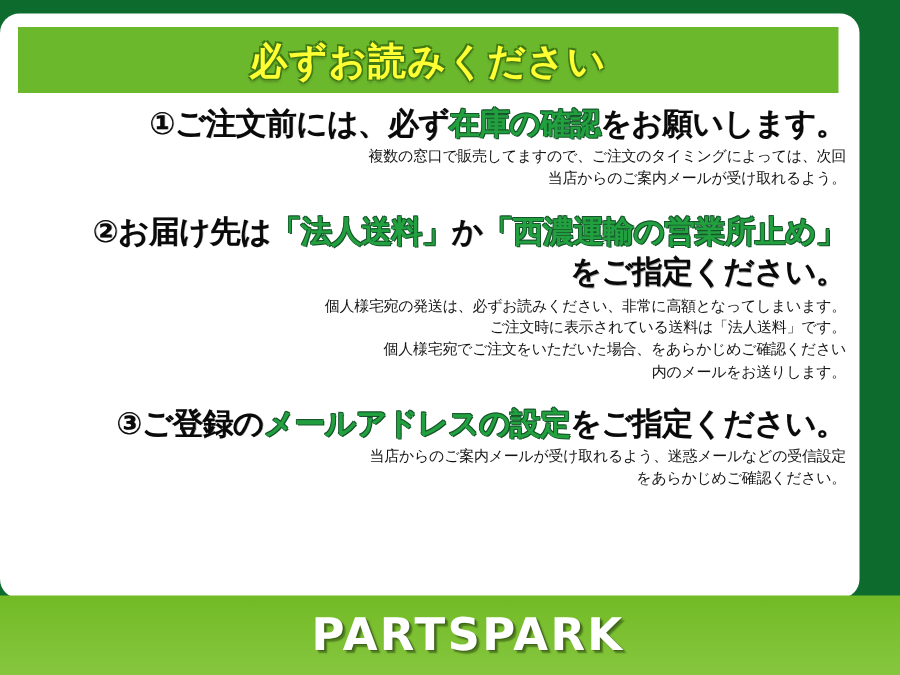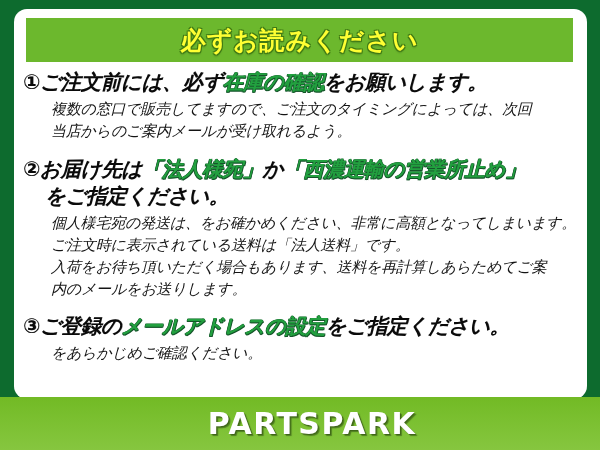--- a/index.html
+++ b/index.html
@@ -19,28 +19,29 @@
     position: relative;
     width: 600px;
     height: 450px;
     background: #0d6b2e;
     box-sizing: border-box;
   }
 
   
   #notice-card {
     position: absolute;
-    left: 14px;
+    left: 0;
     top: 9px;
     width: 573px;
     height: 390px;
     background: #ffffff;
     border-radius: 13px;
     box-sizing: border-box;
     overflow: hidden;
+    text-align: right;
   }
 
   
   #banner {
     position: absolute;
     left: 12px;
     top: 9px;
     width: 547px;
     height: 44px;
     background: #6cb82d;
@@ -63,21 +64,20 @@
   }
 
   
   #items {
     position: absolute;
     left: 0;
     top: 58px;
     width: 573px;
     padding: 0 9px;
     box-sizing: border-box;
-    font-style: italic;
   }
 
   .notice-item { margin-bottom: 2px; }
 
   .item-heading {
     font-size: 20.5px;
     font-weight: bold;
     color: #0a0a0a;
     line-height: 1.32;
     letter-spacing: -0.4px;
@@ -90,21 +90,21 @@
       0.7px 0.7px 0 #15542a,
       -0.5px 0.5px 0 #15542a,
       0.5px -0.5px 0 #15542a,
       -0.5px -0.5px 0 #15542a;
   }
   .heading-line2 {
     padding-left: 22px;
   }
 
   .item-sub {
-    font-size: 15px;
+    font-size: 10px;
     color: #141414;
     line-height: 1.47;
     letter-spacing: -0.2px;
     padding-left: 28px;
     margin-top: 2px;
     white-space: nowrap;
   }
   .item-sub div { white-space: nowrap; }
 
   
@@ -149,32 +149,33 @@
 
     <div id="items">
         <div class="notice-item" id="item-1">
           <div class="item-heading"><span>①</span><span>ご注文前には、必ず</span><span class="hl">在庫の確認</span><span>をお願いします。</span></div>
           <div class="item-sub">
             <div>複数の窓口で販売してますので、ご注文のタイミングによっては、次回</div>
             <div>当店からのご案内メールが受け取れるよう。</div>
           </div>
         </div>
         <div class="notice-item" id="item-2">
-          <div class="item-heading"><span>②</span><span>お届け先は</span><span class="hl">「法人様宛」</span><span>か</span><span class="hl">「西濃運輸の営業所止め」</span></div>
+          <div class="item-heading"><span>②</span><span>お届け先は</span><span class="hl">「法人送料」</span><span>か</span><span class="hl">「西濃運輸の営業所止め」</span></div>
           <div class="item-heading heading-line2">をご指定ください。</div>
           <div class="item-sub">
-            <div>個人様宅宛の発送は、をお確かめください、非常に高額となってしまいます。</div>
+            <div>個人様宅宛の発送は、必ずお読みください、非常に高額となってしまいます。</div>
             <div>ご注文時に表示されている送料は「法人送料」です。</div>
-            <div>入荷をお待ち頂いただく場合もあります、送料を再計算しあらためてご案</div>
+            <div>個人様宅宛でご注文をいただいた場合、をあらかじめご確認ください</div>
             <div>内のメールをお送りします。</div>
           </div>
         </div>
         <div class="notice-item" id="item-3">
           <div class="item-heading"><span>③</span><span>ご登録の</span><span class="hl">メールアドレスの設定</span><span>をご指定ください。</span></div>
           <div class="item-sub">
+            <div>当店からのご案内メールが受け取れるよう、迷惑メールなどの受信設定</div>
             <div>をあらかじめご確認ください。</div>
           </div>
         </div>
       </div>
 
   </div>
 
   <div id="footer">
     <div id="brand-logo">PARTSPARK</div>
   </div>

